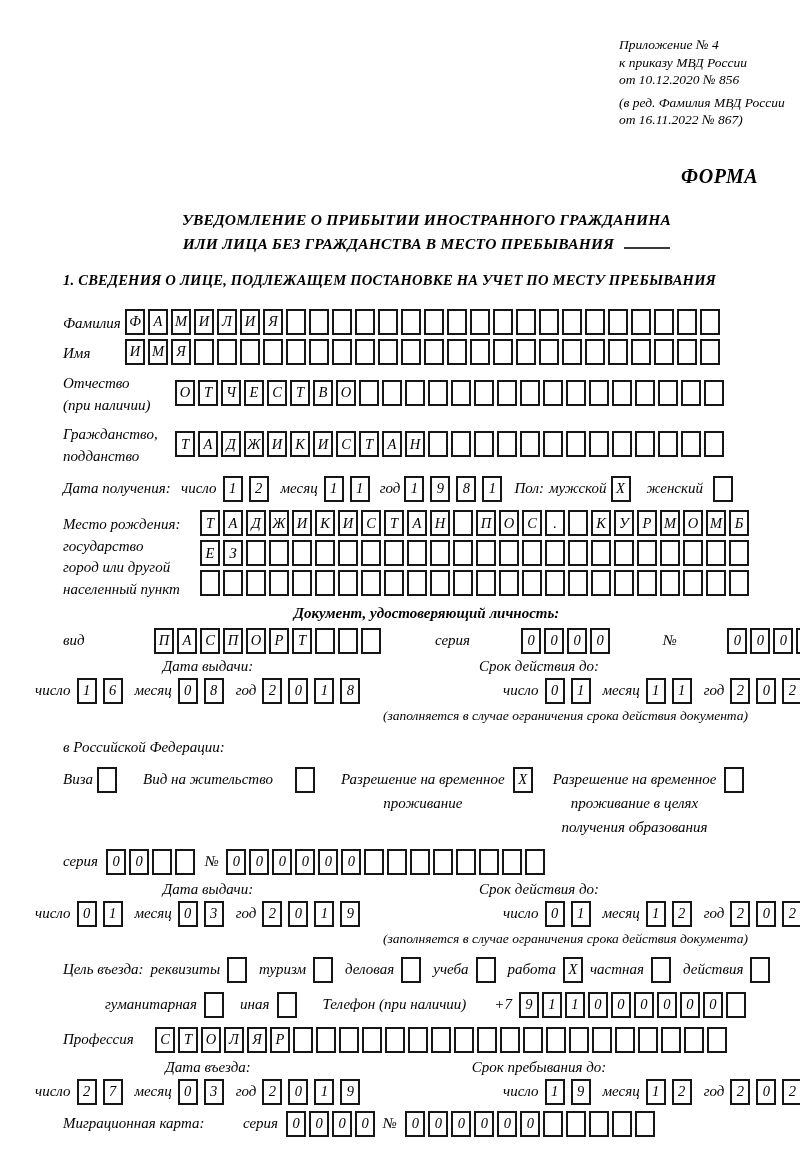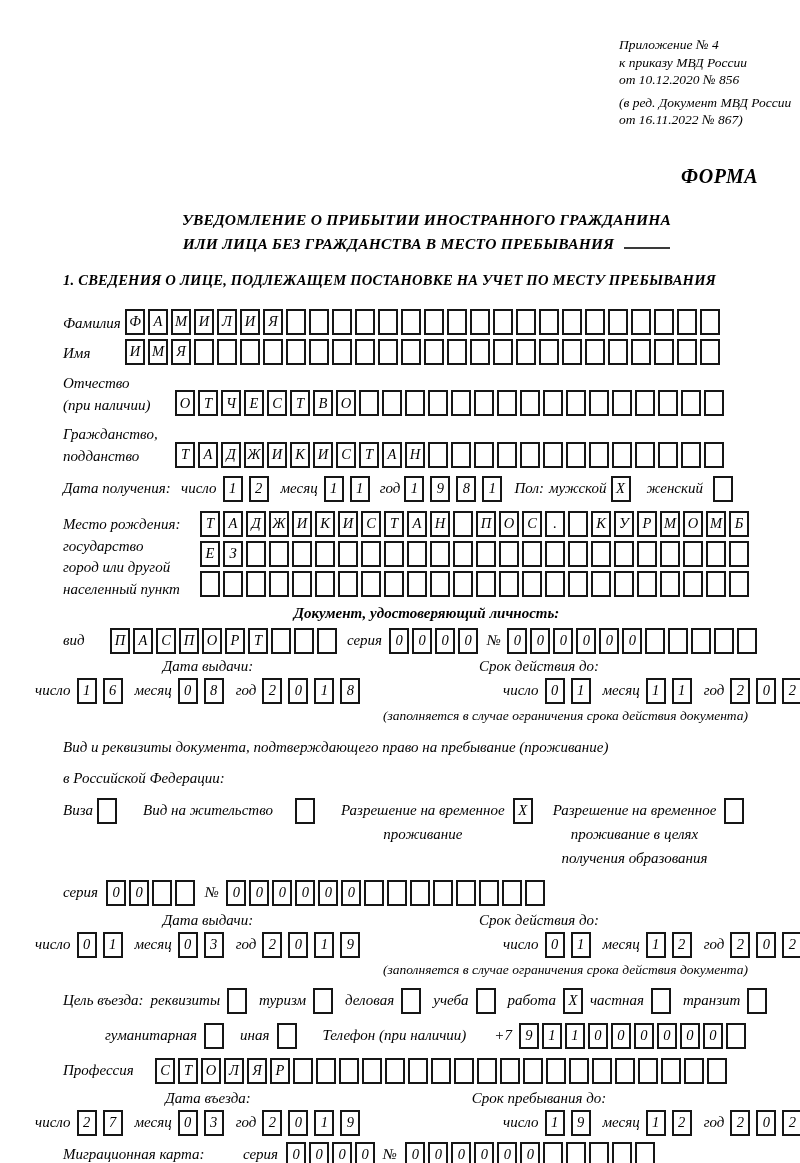--- a/index.html
+++ b/index.html
@@ -17,21 +17,21 @@
   .hdr-block .hline { white-space: nowrap; }
   .hdr-gap { height: 5px; }
   .forma { text-align: right; padding-right: 32px; font-weight: bold; font-size: 20px; margin-top: 36px; letter-spacing: .5px; }
 
   .title { text-align: center; font-weight: bold; font-size: 15.5px; line-height: 1.55; margin-top: 20px; letter-spacing: .2px; }
   .uline { display: inline-block; width: 46px; border-bottom: 2.5px solid #3a3a3a; margin-left: 10px; vertical-align: baseline; }
 
   .section { font-weight: bold; font-size: 14.6px; margin-top: 16px; margin-bottom: 20px; letter-spacing: .2px; }
 
   
-  .frow { display: flex; align-items: flex-end; margin-bottom: 4px; }
+  .frow { display: flex; align-items: center; margin-bottom: 4px; }
   .flabel { flex: none; padding-top: 4px; line-height: 1.45; }
   .w62  { width: 62px; }
   .w112 { width: 112px; }
   .w137 { width: 137px; }
   .w47  { width: 47px; }
   .w92  { width: 92px; }
 
   .cells { display: flex; gap: 3px; flex: none; }
   .cells.gapped { gap: 6px; }
   .cell {
@@ -77,21 +77,21 @@
 </head>
 <body>
 
 <div class="page">
 
   <div class="hdr-block">
     <div class="hline">Приложение № 4</div>
     <div class="hline">к приказу МВД России</div>
     <div class="hline">от 10.12.2020 № 856</div>
     <div class="hdr-gap"></div>
-    <div class="hline">(в ред. Документ МВД России</div>
+    <div class="hline">(в ред. Фамилия МВД России</div>
     <div class="hline">от 16.11.2022 № 867)</div>
   </div>
 
   <div class="forma">ФОРМА</div>
 
   <div class="title">
     <div>УВЕДОМЛЕНИЕ О ПРИБЫТИИ ИНОСТРАННОГО ГРАЖДАНИНА</div>
     <div><span>ИЛИ ЛИЦА БЕЗ ГРАЖДАНСТВА В МЕСТО ПРЕБЫВАНИЯ</span><span class="uline"></span></div>
   </div>
 
@@ -341,21 +341,21 @@
           <span class="cell"></span>
           <span class="cell"></span>
           <span class="cell"></span>
           <span class="cell"></span>
         </div>
     </div>
   </div>
 
   <div class="center-bold">Документ, удостоверяющий личность:</div>
 
-  <div class="frow" style="align-items:center;">
+  <div class="frow" style="align-items:center;gap:44px;">
     <span class="inline-lbl w47" style="padding-top:0;">вид</span>
     <span class="cells">
         <span class="cell">П</span>
         <span class="cell">А</span>
         <span class="cell">С</span>
         <span class="cell">П</span>
         <span class="cell">О</span>
         <span class="cell">Р</span>
         <span class="cell">Т</span>
         <span class="cell"></span>
@@ -423,21 +423,20 @@
       <span class="dl">год</span>
       <span class="cells gapped">
           <span class="cell">2</span>
           <span class="cell">0</span>
           <span class="cell">2</span>
         </span>
     </div>
   </div>
   <div class="note-right">(заполняется в случае ограничения срока действия документа)</div>
 
-  <div class="para">Вид и реквизиты документа, подтверждающего право на пребывание (проживание)</div>
   <div class="para">в Российской Федерации:</div>
 
   <div class="permit-row">
     <span class="plabel">Виза</span>
     <span class="cells" style="margin-left:4px;">
         <span class="cell"></span>
       </span>
     <span class="sp26"></span>
     <span class="plabel">Вид на жительство</span>
     <span class="cells" style="margin-left:22px;">
@@ -553,21 +552,21 @@
         <span class="cell"></span>
       </span>
     <span class="plabel">работа</span>
     <span class="cells" style="margin-right:7px;">
         <span class="cell">X</span>
       </span>
     <span class="plabel">частная</span>
     <span class="cells">
         <span class="cell"></span>
       </span>
-    <span class="plabel">транзит</span>
+    <span class="plabel">действия</span>
     <span class="cells">
         <span class="cell"></span>
       </span>
   </div>
   <div class="purpose-row" style="margin-left:42px;">
     <span class="plabel">гуманитарная</span>
     <span class="cells" style="margin-right:16px;">
         <span class="cell"></span>
       </span>
     <span class="plabel">иная</span>

